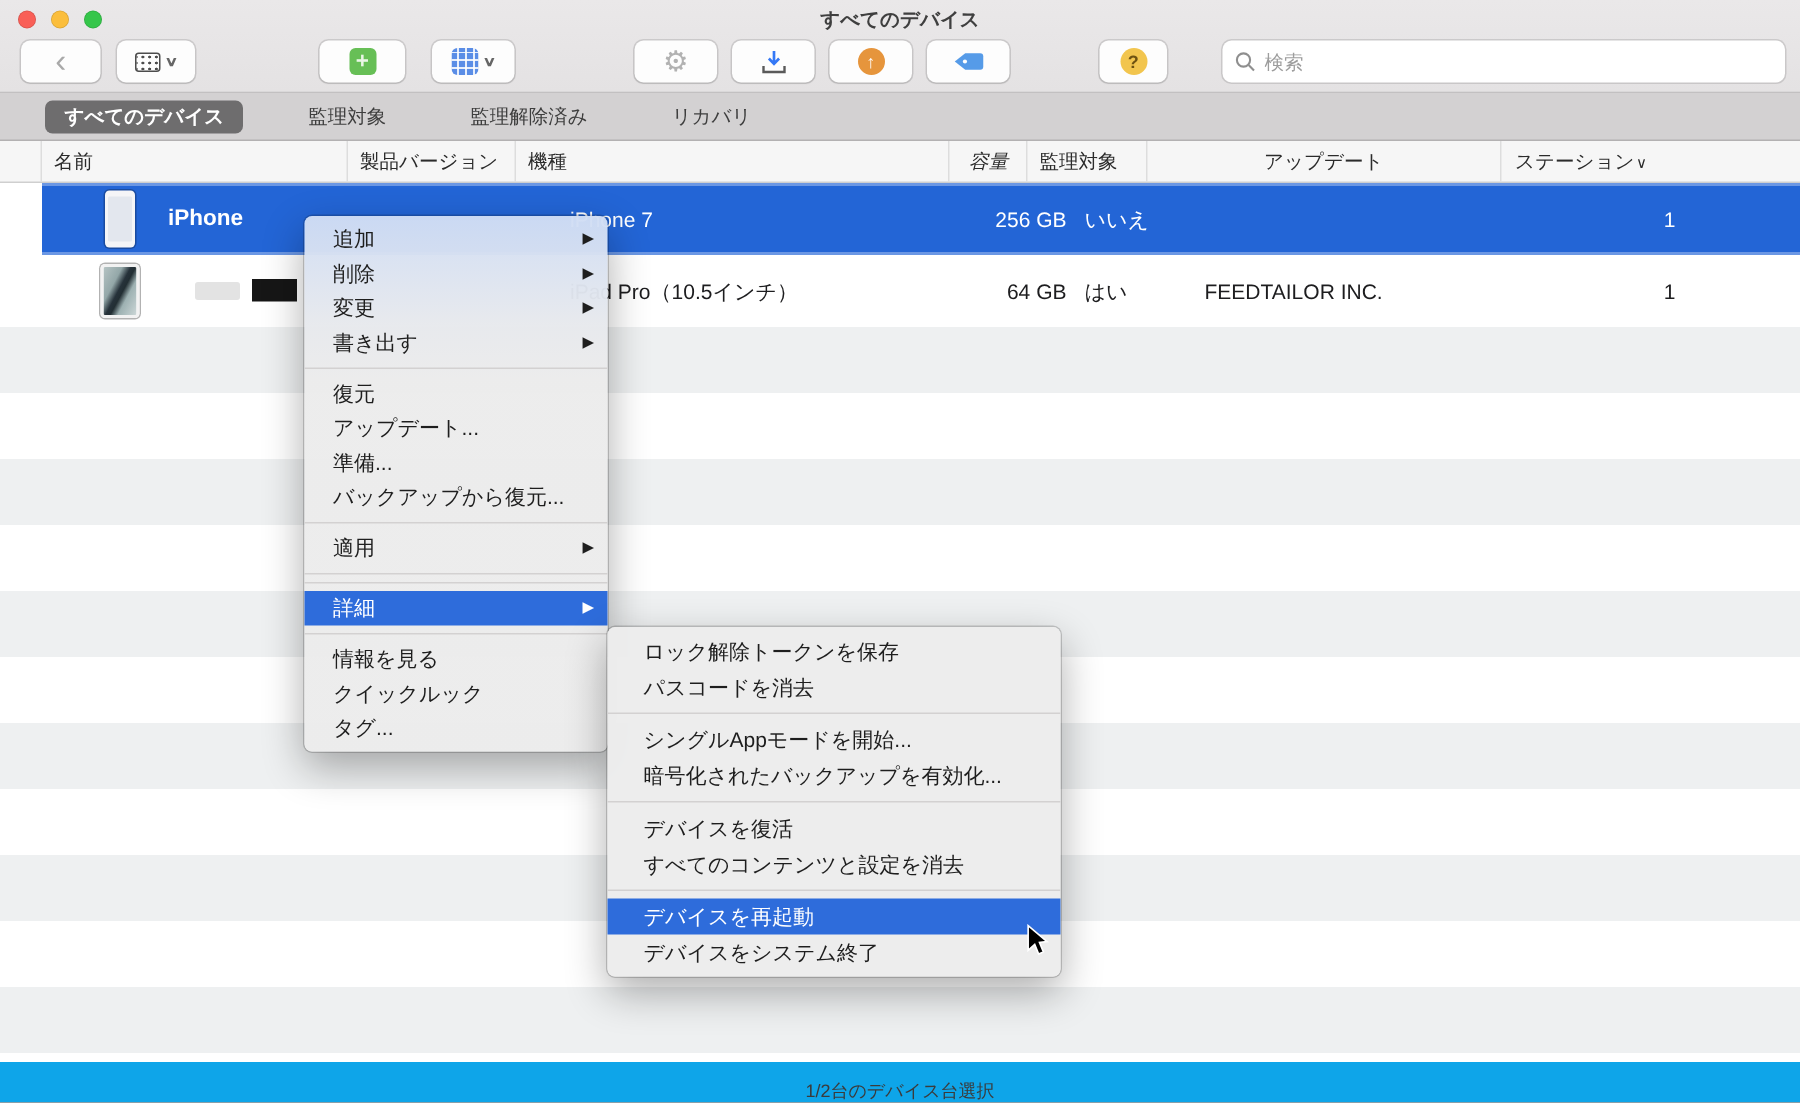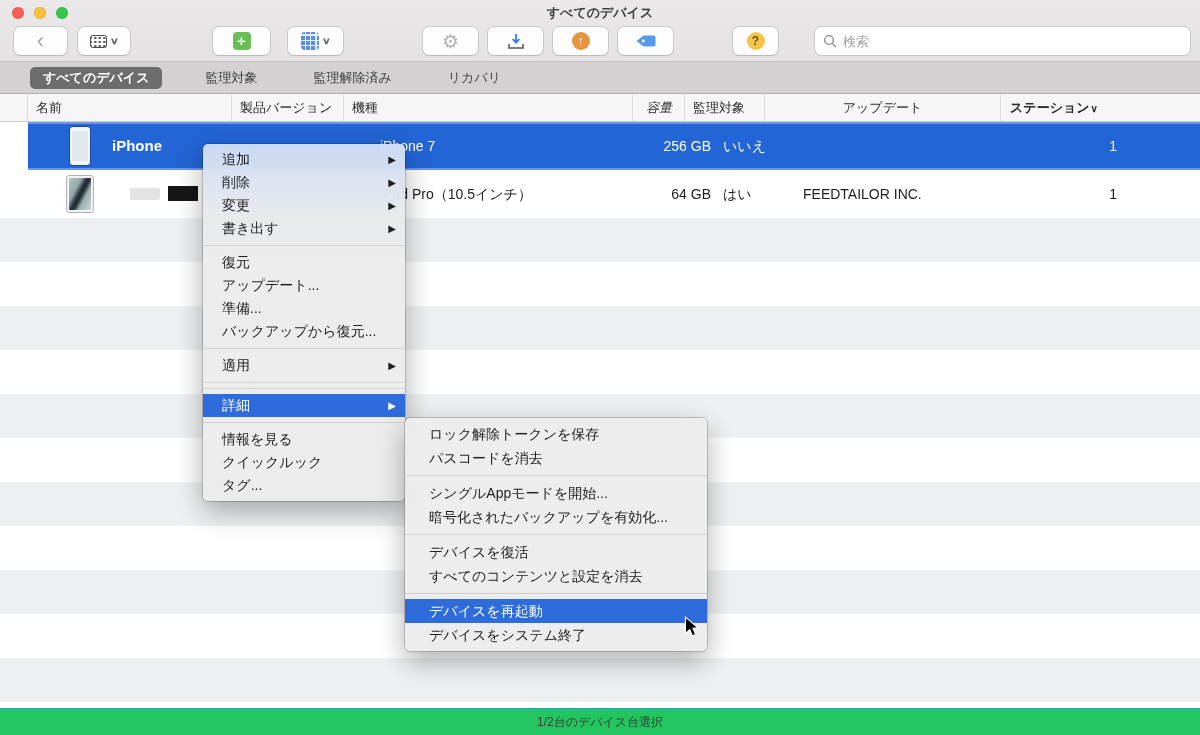--- a/index.html
+++ b/index.html
@@ -64,21 +64,21 @@
   .tab { font-size:13px; color:#3e3e3e; height:22px; line-height:22px; padding:0 13px; }
   .tab.sel { background:#6e6d6e; color:#fff; border-radius:5px; font-weight:bold; }
 
   
   .cols { display:grid; grid-template-columns:28px 204px 112px 289px 52px 80px 236px 106px 93px; }
   .thead {
     position:absolute; left:0; top:94px; width:1200px; height:28px;
     background:#f6f6f6; border-bottom:1px solid #cfcfcf; font-size:13px; color:#2b2b2b;
   }
   .th { line-height:27px; padding-left:8px; border-right:1px solid #ddd; overflow:hidden; white-space:nowrap; }
-  .th:last-child { border-right:none;font-weight:bold; }
+  .th:last-child { border-right:none; }
   .th.right { text-align:right; padding-right:12px; padding-left:0;font-style:italic; }
   .th.center{ text-align:center; padding-left:0; }
   .sort-chev { font-size:10px; color:#2b2b2b; margin-left:1px; }
 
   .stripes {
     position:absolute; left:0; top:218px; width:1200px; height:490px;
     background:repeating-linear-gradient(180deg,#eef0f1 0 44px,#ffffff 44px 88px);
   }
   .row { position:absolute; left:0; width:1192px; height:48px; font-size:14px; color:#1d1d1f; align-items:center;margin-left:28px; }
   .row-1 { top:122px; background:#2365d6; color:#fff;
@@ -111,21 +111,21 @@
   .menu-sub  { left:405px; top:418px; width:302px; }
   .mi { position:relative; height:23px; line-height:23px; padding:0 19px; white-space:nowrap; }
   .menu-sub .mi { height:24px; line-height:24px; padding:0 24px; }
   .mi .arr { position:absolute; right:9px; top:0; font-size:10px; }
   .mi.hl { background:#2e6cdb; color:#fff; }
   .menu-sep { height:1px; background:#d3d1d1; margin:5px 0 5px 0; }
 
   
   .statusbar {
     position:absolute; left:0; top:708px; width:1200px; height:27px;
-    background:#22c55e; border-top:1px solid #0ea5e9;
+    background:#0ea5e9; border-top:6px solid #0ea5e9;
     text-align:center; line-height:26px; font-size:12px; color:#3b3b3b;
   }
 
   .cursor { position:absolute; left:684px; top:616px; z-index:30; }
 </style>
 </head>
 <body>
 
 <div class="window">
 

